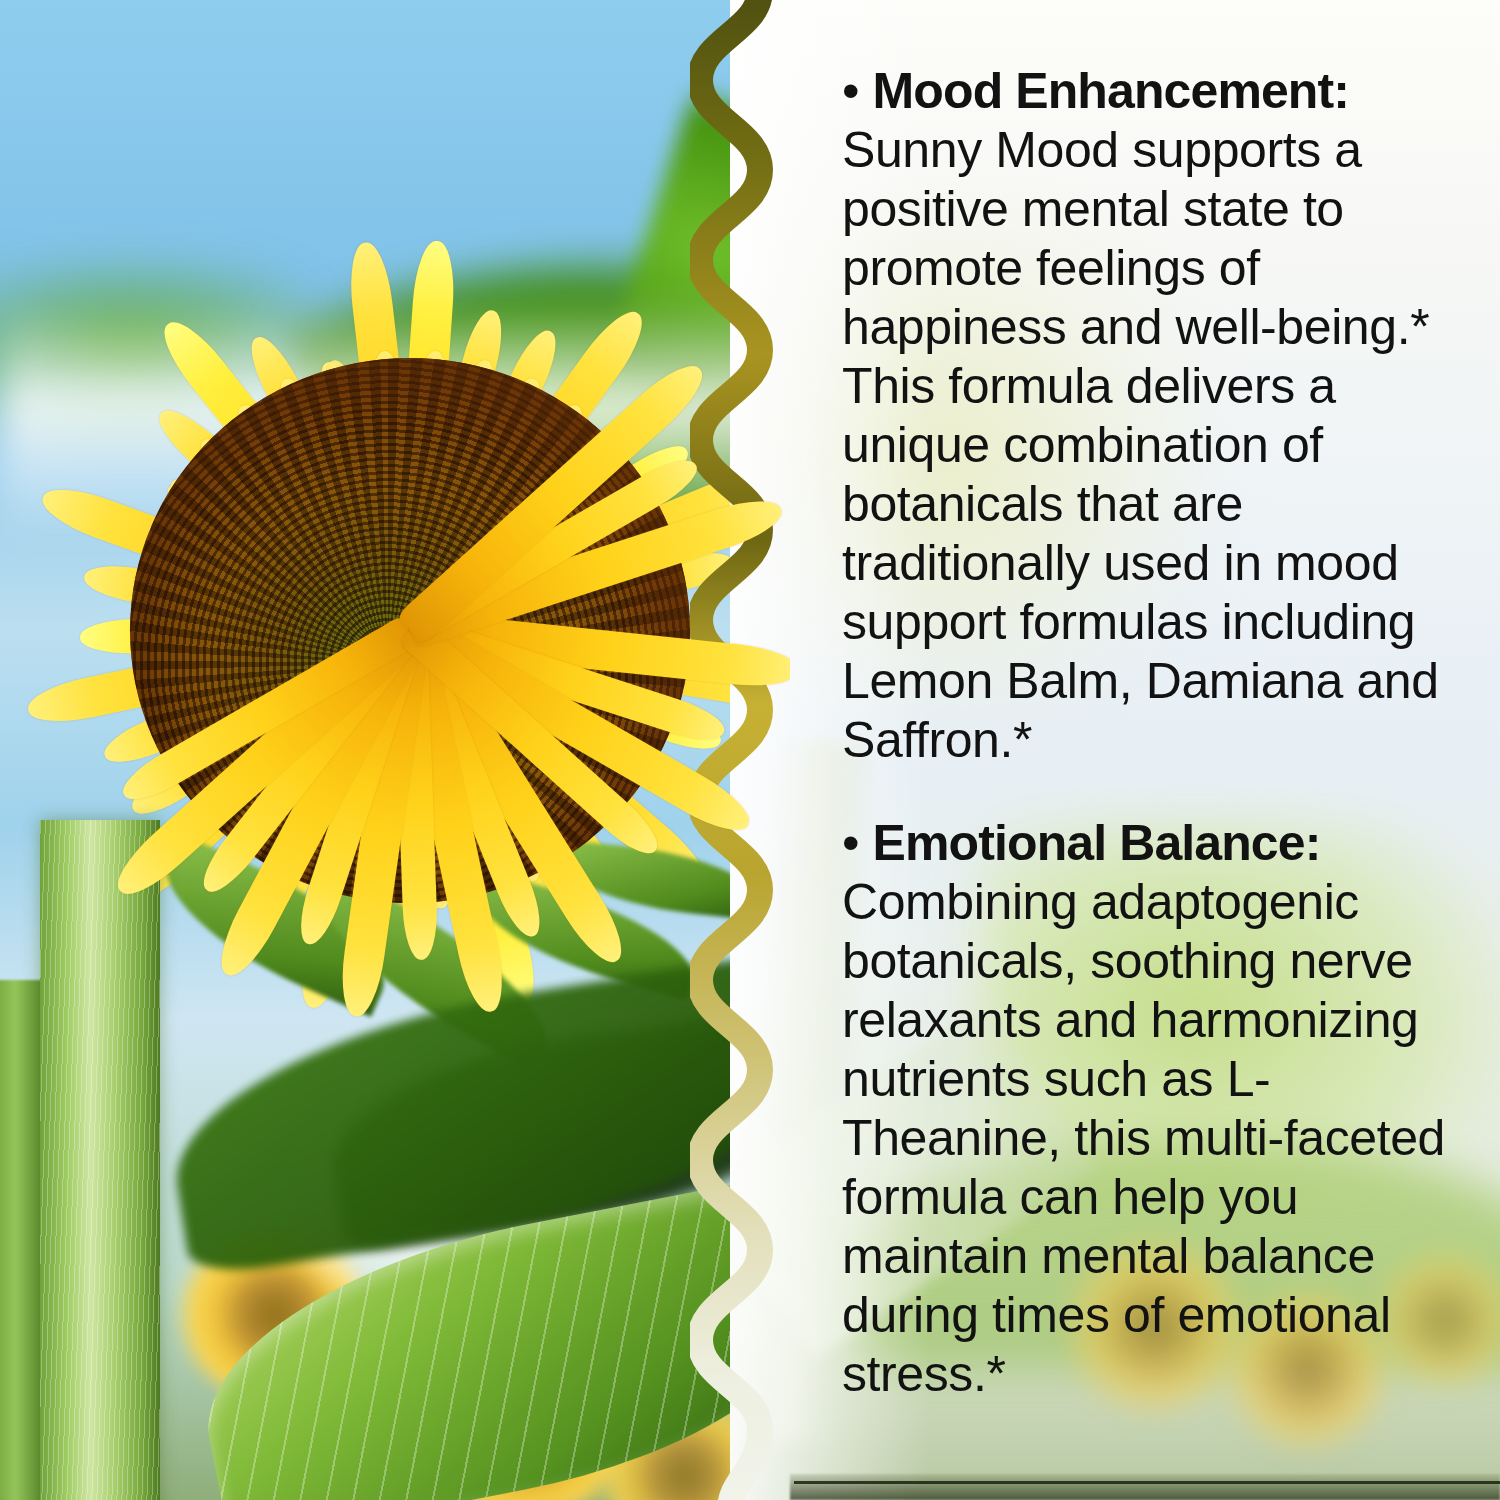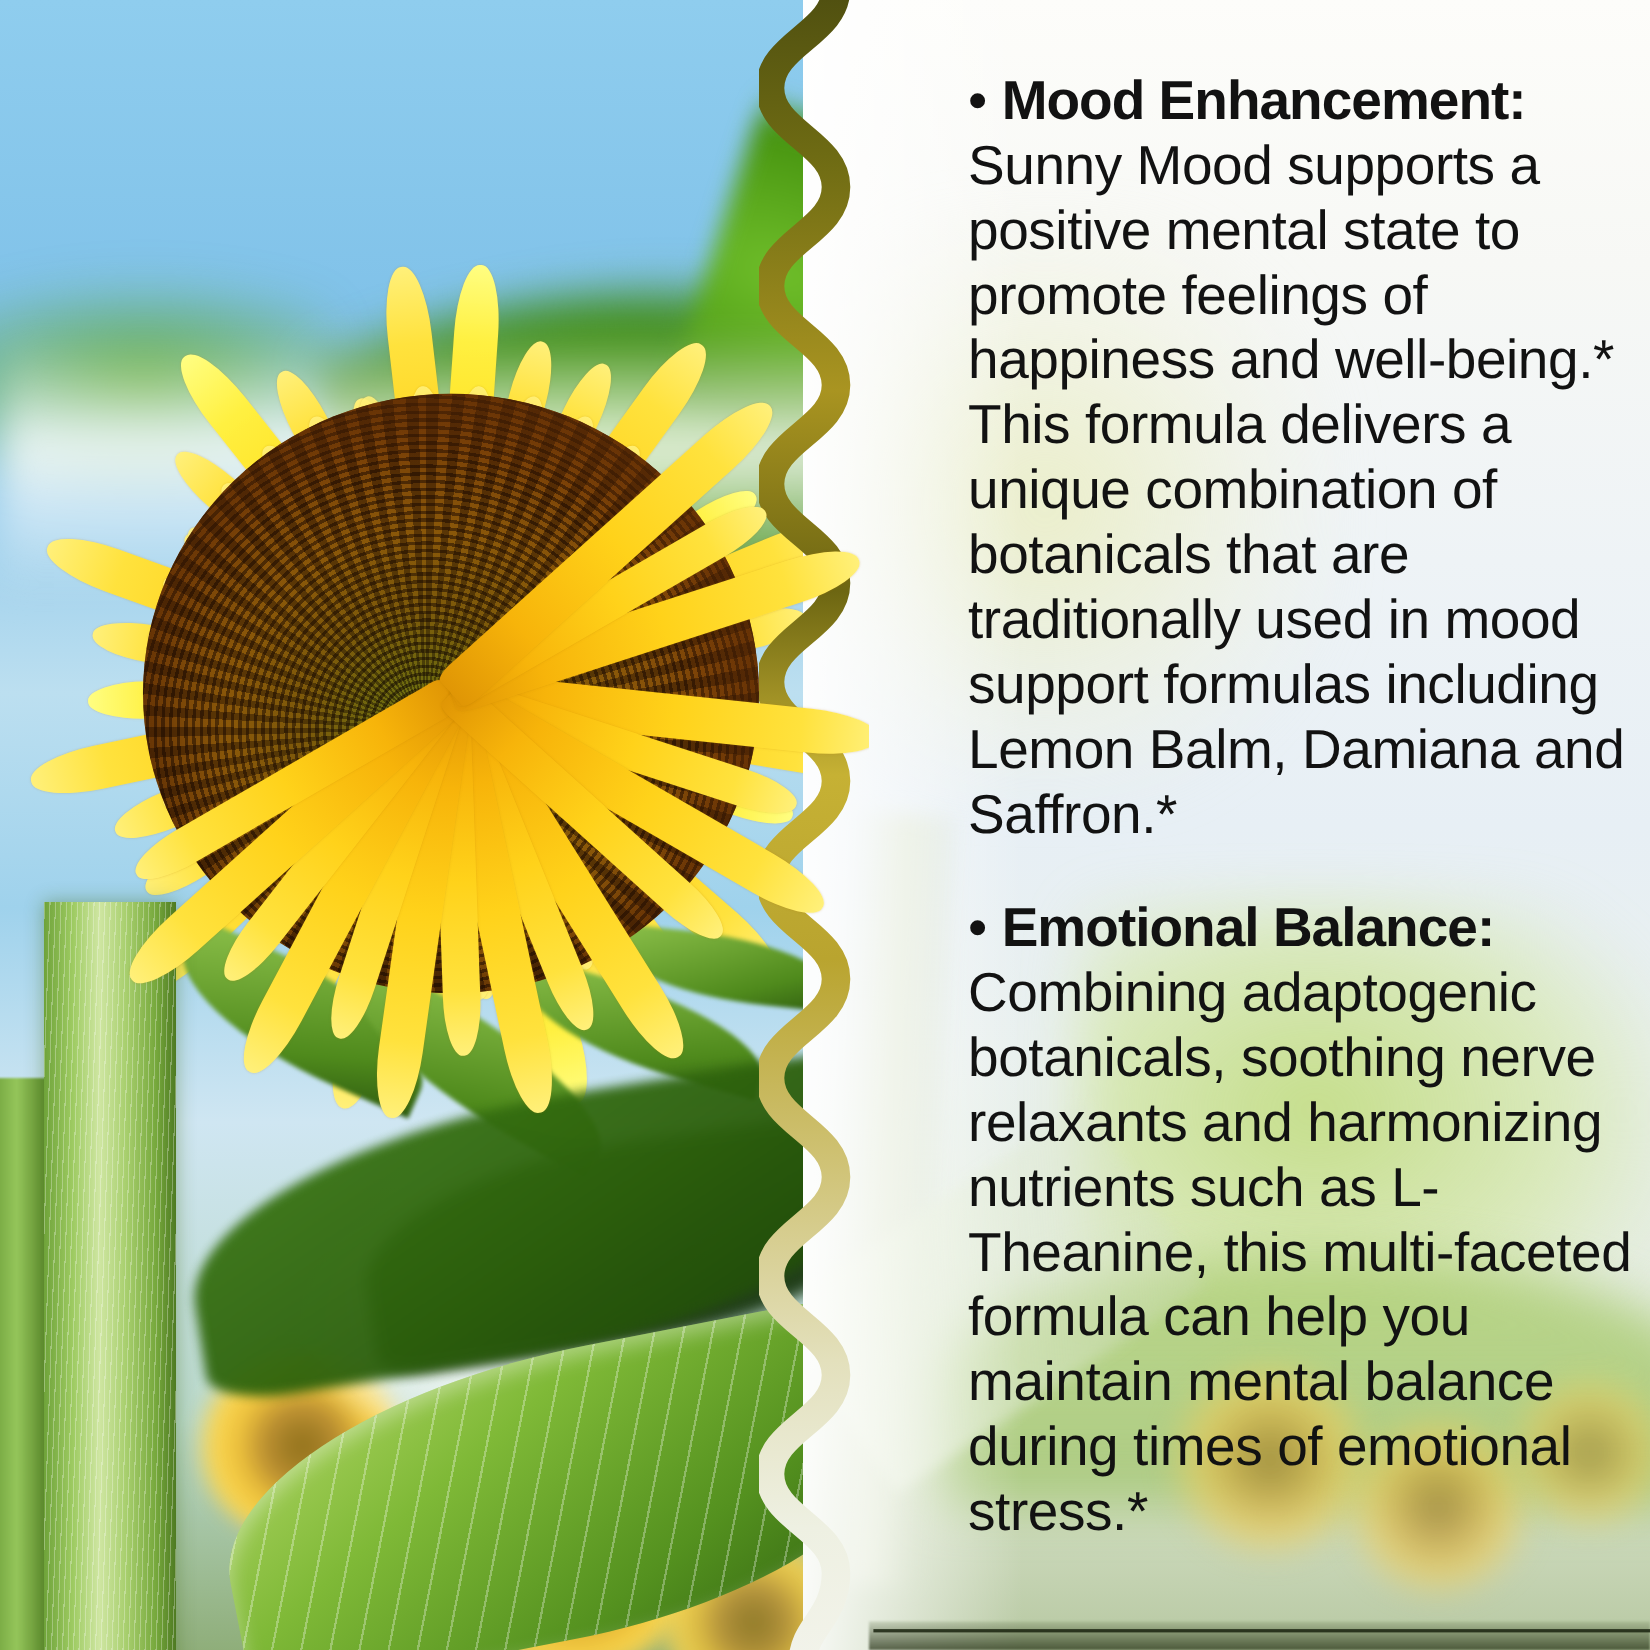--- a/index.html
+++ b/index.html
@@ -197,21 +197,21 @@
   }
 
   
   .divider{
     position:absolute;left:690px;top:0;width:180px;height:1500px;
     pointer-events:none;
   }
 
   
   .content{
-    position:absolute;left:880px;top:62px;width:620px;
+    position:absolute;left:842px;top:62px;width:620px;
     color:#111111;
   }
   .block{margin:0 0 44px 0;}
   .block:last-child{margin-bottom:6px;}
   .para{
     margin:0;
     font-size:50px;
     line-height:59px;
     letter-spacing:-0.4px;
     font-weight:400;

